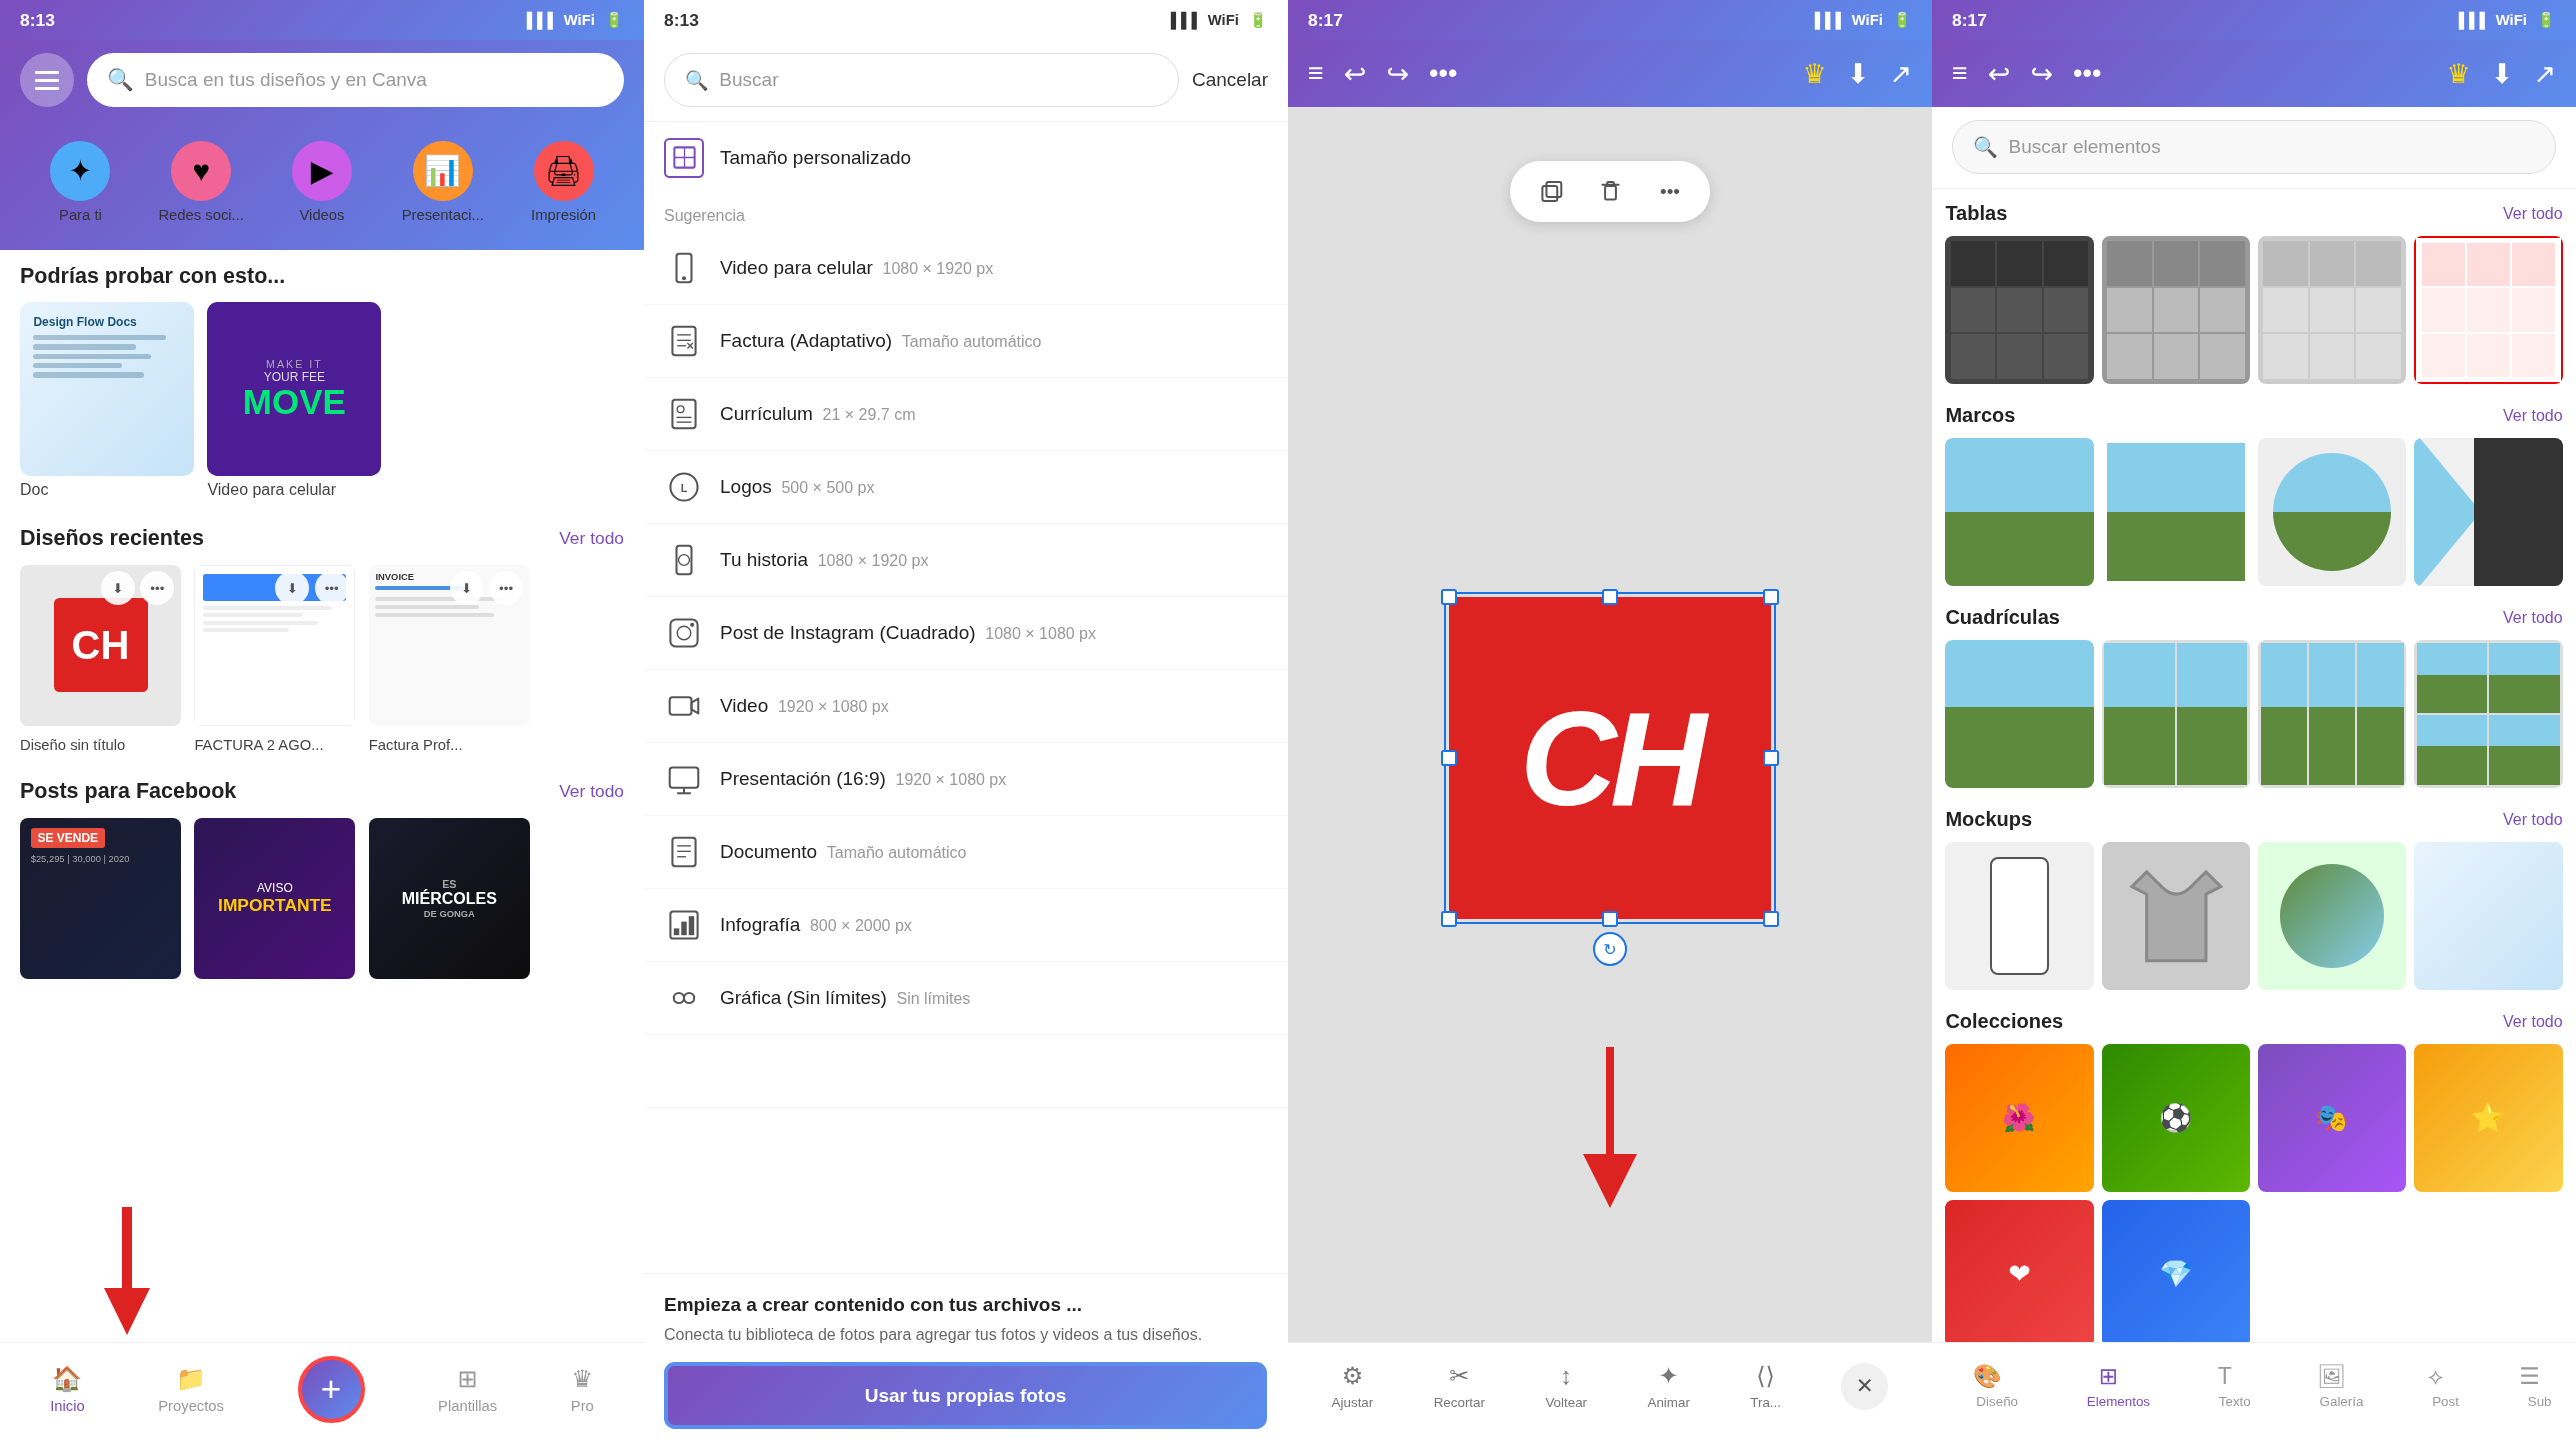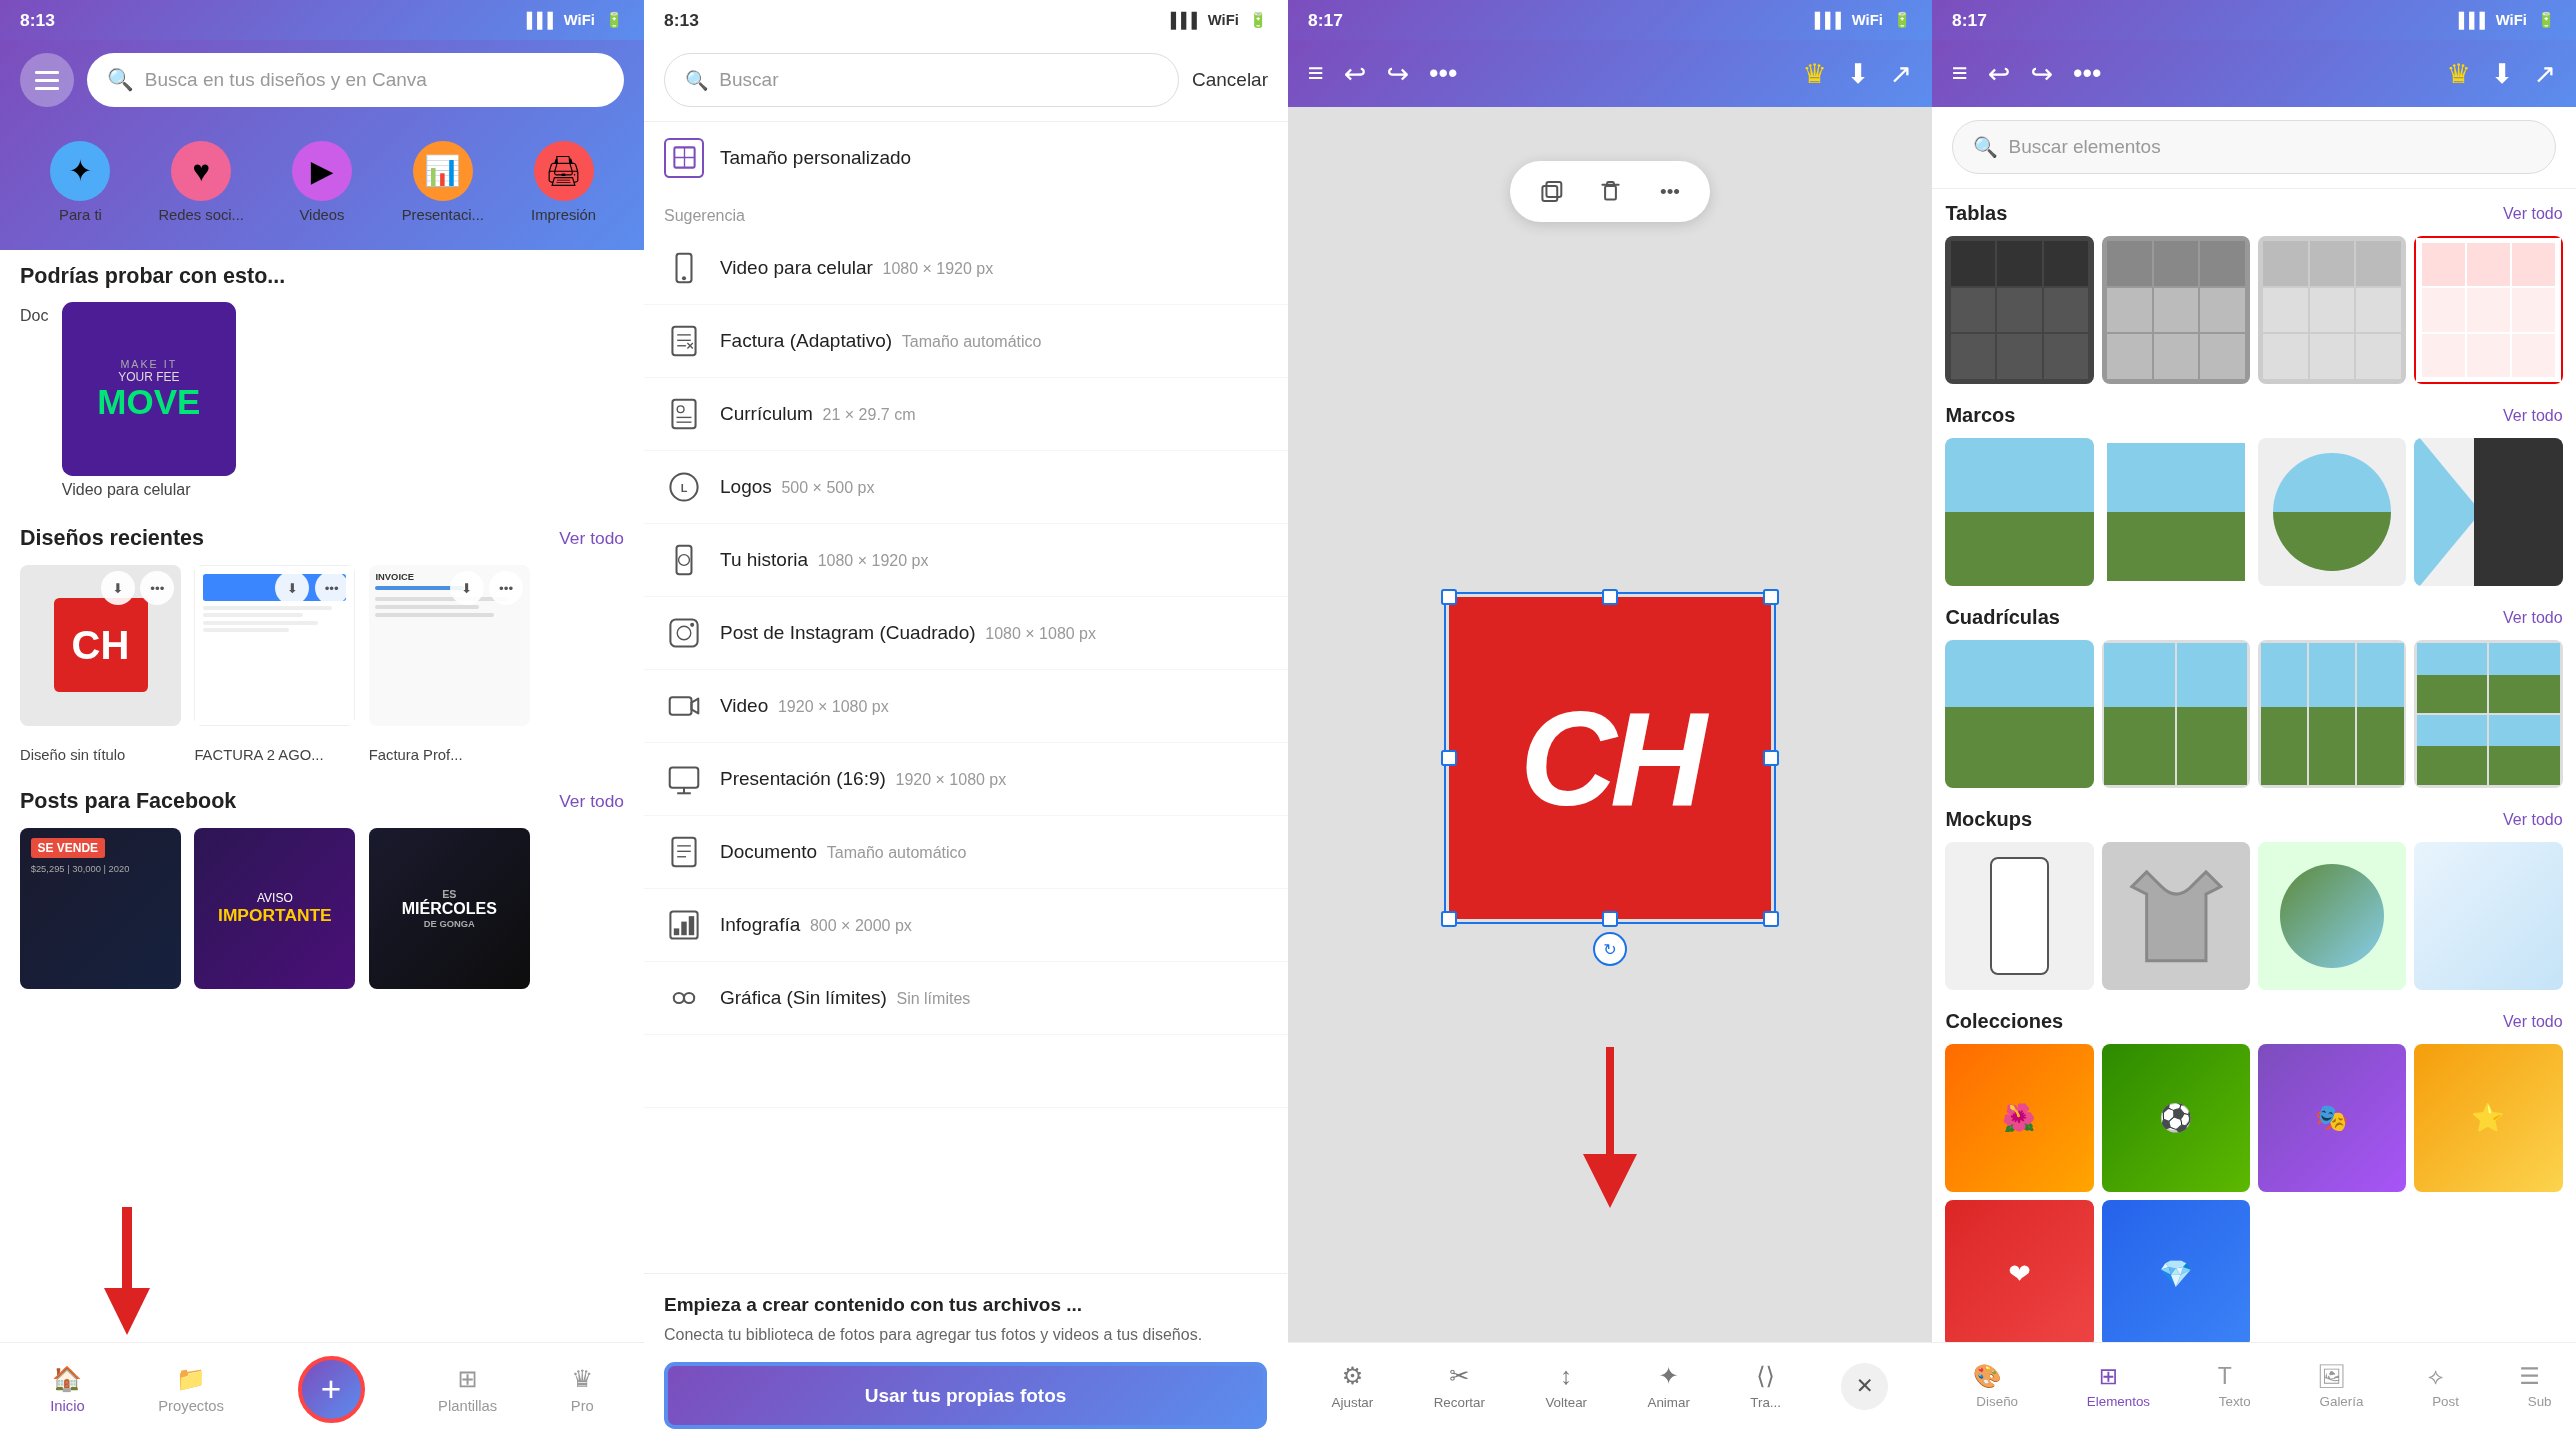--- a/index.html
+++ b/index.html
@@ -235,21 +235,21 @@
       background: rgba(255,255,255,0.9);
       display: flex;
       align-items: center;
       justify-content: center;
       font-size: 13.4px;
       color: #555;
     }
     .recent-label {
       font-size: 14.8px;
       color: #444;
-      margin-top: 21px;
+      margin-top: 11px;
       white-space: nowrap;
       overflow: hidden;
       text-overflow: ellipsis;
     }
 
     
     .ch-thumb {
       background: #e8e8e8;
       display: flex;
       align-items: center;
@@ -1008,20 +1008,30 @@
       </div>
     </div>
   </div>
 
   <div class="section-header">
     <span class="section-title">Podrías probar con esto...</span>
   </div>
   <div class="templates-row">
 
     <div style="display:flex;flex-direction:column;flex-shrink:0;">
+      <div class="template-card tpl-doc">
+        <div class="tpl-doc-top">Design Flow Docs</div>
+        <div class="tpl-doc-lines">
+          <div class="tpl-doc-line" style="width:90%"></div>
+          <div class="tpl-doc-line" style="width:70%"></div>
+          <div class="tpl-doc-line" style="width:80%"></div>
+          <div class="tpl-doc-line" style="width:60%"></div>
+          <div class="tpl-doc-line" style="width:75%"></div>
+        </div>
+      </div>
       <span class="template-label">Doc</span>
     </div>
 
     <div style="display:flex;flex-direction:column;flex-shrink:0;">
       <div class="template-card make-it-move-card">
         <div style="text-align:center;color:white;">
           <div style="font-size:10.7px;color:#aaa;letter-spacing:2px;">MAKE IT</div>
           <div style="font-size:12px;font-weight:300;color:#ddd;">YOUR FEE</div>
           <div style="font-size:35px;font-weight:900;color:#00e676;line-height:1;">MOVE</div>
         </div>

